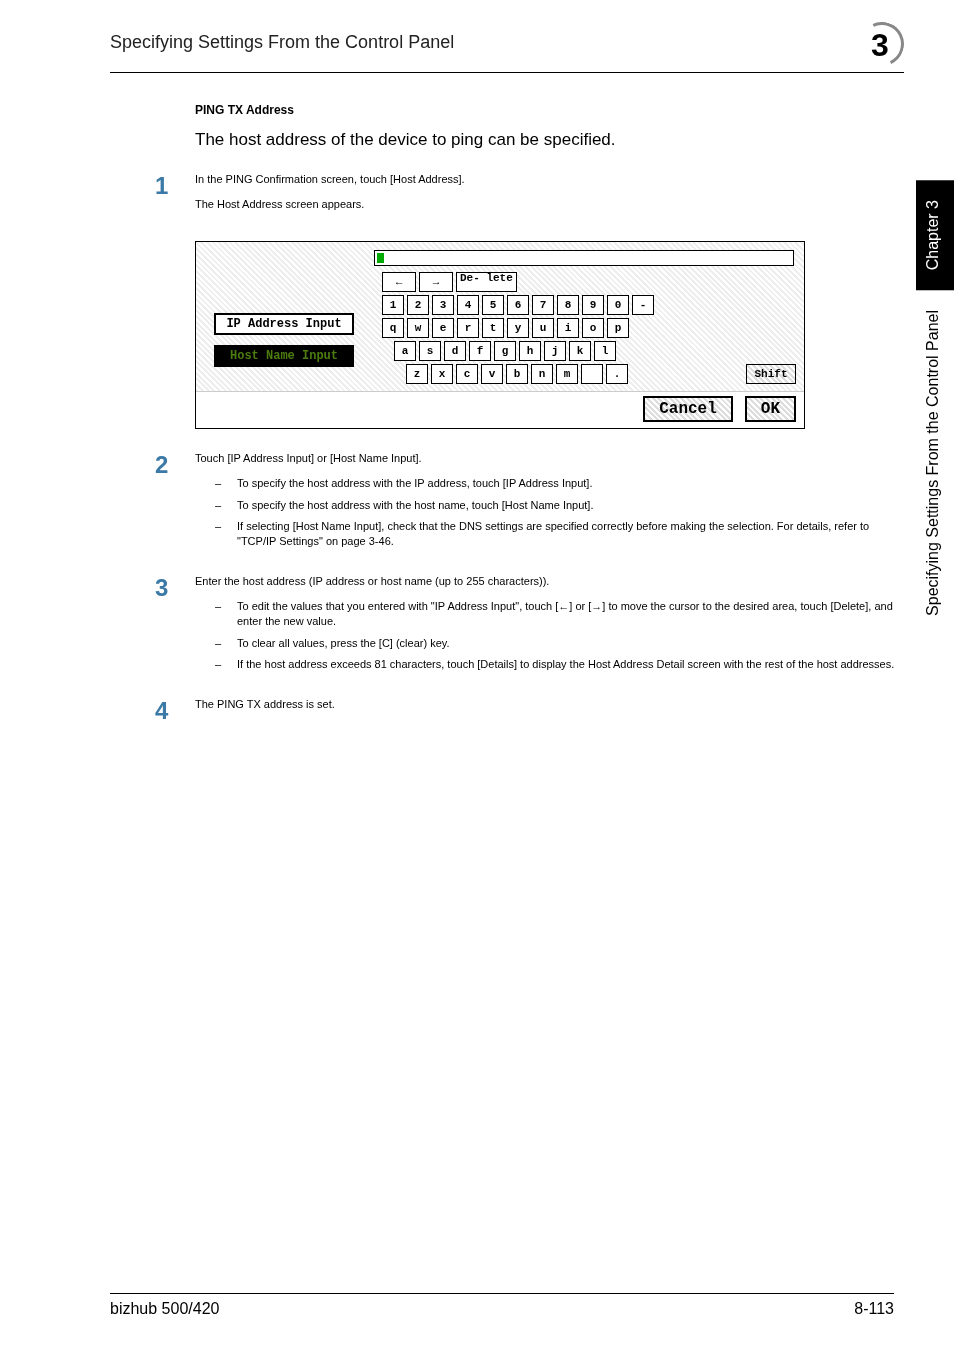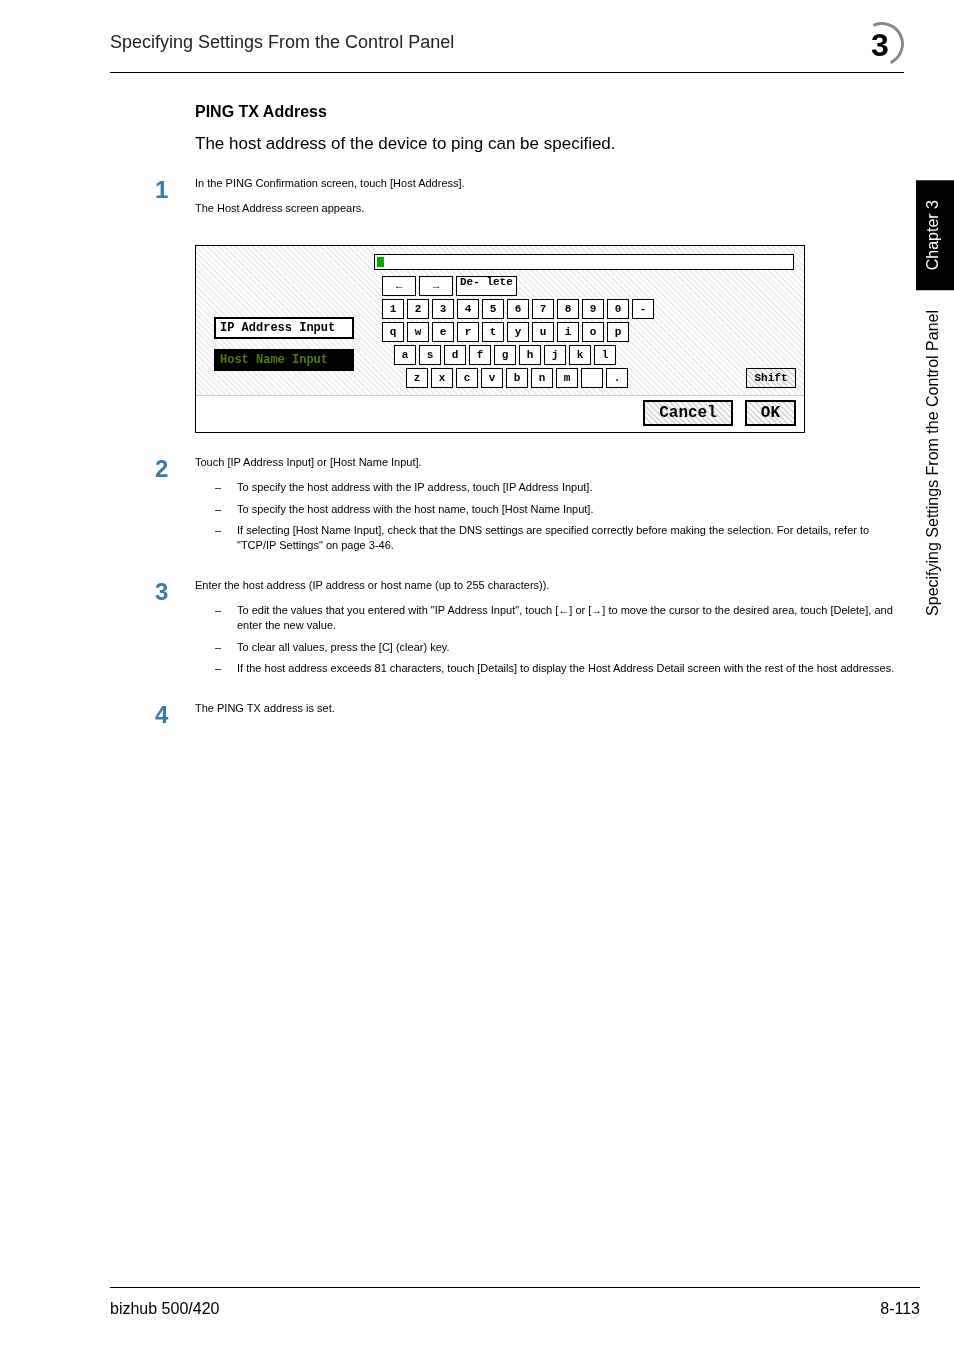--- a/index.html
+++ b/index.html
@@ -50,21 +50,21 @@
     }
     .chapter-badge .num {
       position: absolute;
       top: 5px;
       left: 11px;
       font-size: 32px;
       font-weight: bold;
       color: #000;
     }
     .section-heading {
-      font-size: 16px;
+      font-size: 12px;
       font-weight: bold;
       margin: 10px 0 12px 85px;
     }
     .intro-text {
       font-size: 17px;
       margin: 0 0 20px 85px;
       line-height: 1.35;
     }
     .step {
       display: flex;
@@ -144,21 +144,21 @@
       width: 170px;
       display: flex;
       flex-direction: column;
       gap: 10px;
       margin-top: 22px;
     }
     .sc-left-btn {
       border: 2px solid #000;
       background: #fff;
       padding: 2px 4px;
-      text-align: left;
+      text-align: center;
       font-weight: bold;
       font-size: 12px;
       width: 140px;
       margin-left: 10px;
     }
     .sc-left-btn.selected {
       background: #000;
       color: #4d7c0f;
     }
     .sc-keyboard {
@@ -232,23 +232,23 @@
       padding: 20px 8px;
       font-size: 16px;
       width: 38px;
       text-align: center;
     }
     
     .footer {
       position: absolute;
       bottom: 34px;
       left: 110px;
-      right: 34px;
+      right: 60px;
       border-top: 1px solid #000;
-      padding-top: 12px;
+      padding-top: 6px;
       display: flex;
       justify-content: space-between;
       font-size: 16px;
     }
   </style>
 </head>
 <body>
 
 <div class="page">
 

